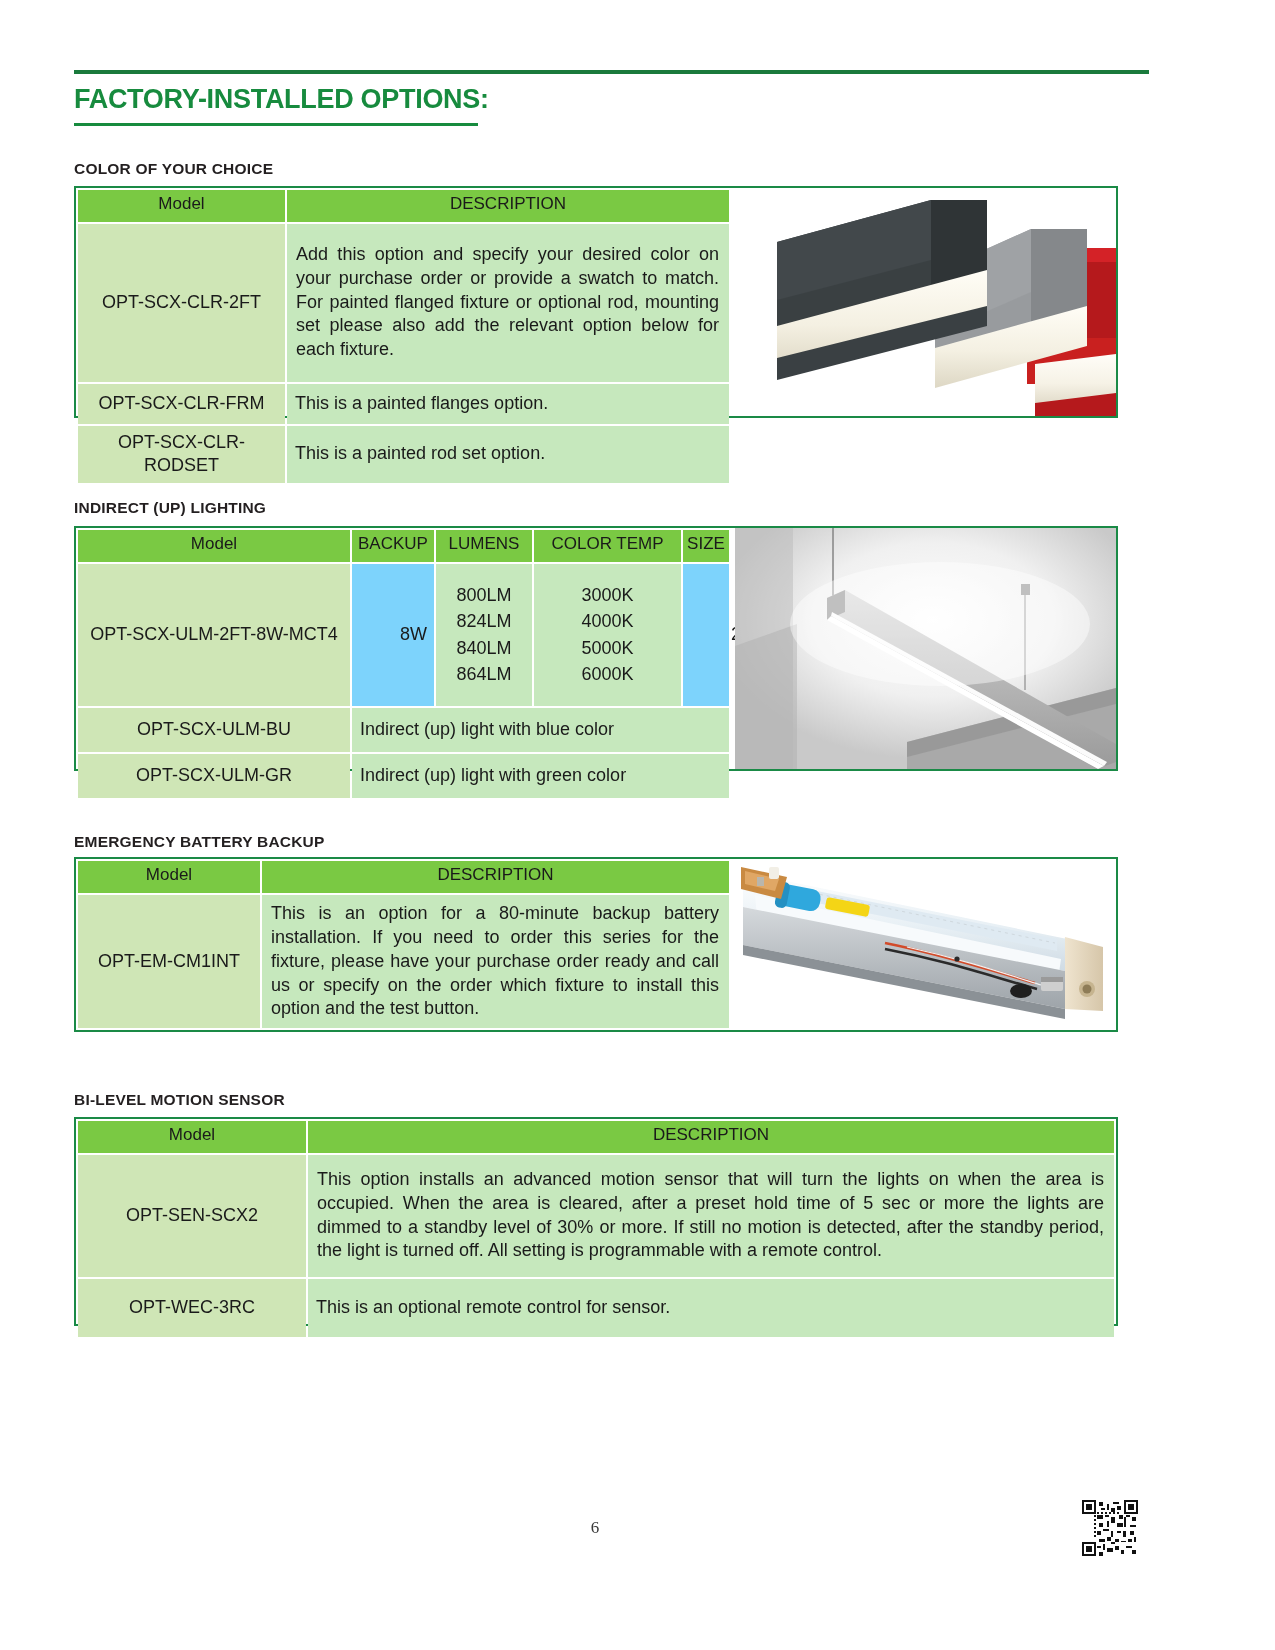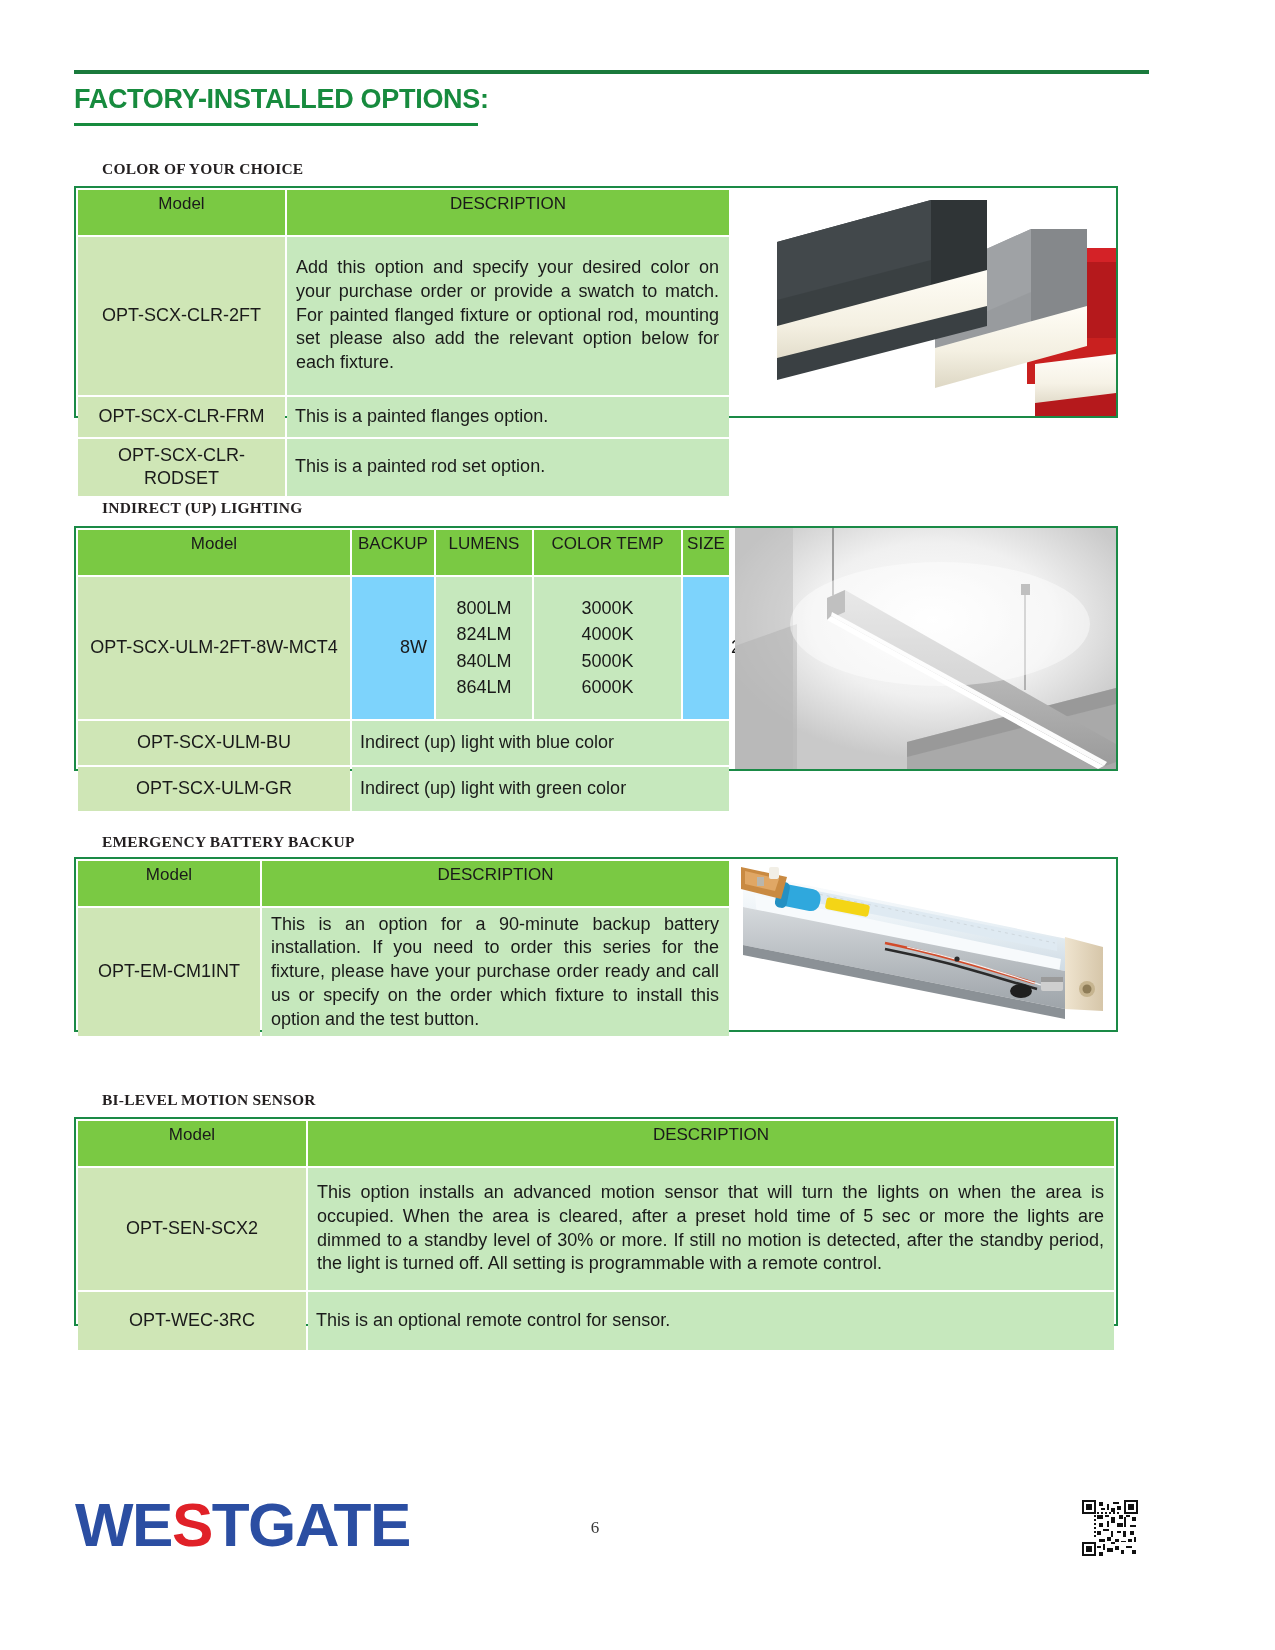--- a/index.html
+++ b/index.html
@@ -51,23 +51,22 @@
     background: #178b3e;
   }
 
   
   .section-head {
     position: absolute;
     font-size: 15.5px;
     font-weight: bold;
     letter-spacing: 0.2px;
     color: #231f20;
-    font-family: Liberation Serif, serif;
+    font-family: Liberation Sans, sans-serif;
     white-space: nowrap;
-    margin-left: 28px;
   }
 
   
   .tblock {
     position: absolute;
     border: 2.5px solid #1a8a46;
     background: #ffffff;
     box-sizing: border-box;
   }
   .tbl {
@@ -75,21 +74,21 @@
     border-spacing: 2px;
     width: 100%;
     table-layout: fixed;
     font-family: "Liberation Sans", sans-serif;
   }
   .tbl th {
     background: #7ac943;
     color: #1a1a1a;
     font-weight: normal;
     font-size: 17px;
-    padding: 4px 4px 21px 4px;
+    padding: 4px 4px 8px 4px;
     text-align: center;
     vertical-align: middle;
     line-height: 1.15;
   }
   .tbl td {
     background: #cfe6b6;
     font-size: 18px;
     padding: 5px 8px;
     vertical-align: middle;
     line-height: 1.32;
@@ -351,21 +350,21 @@
             <col style="width:182px">
             <col>
           </colgroup>
         <tbody>
             <tr>
           <th class="model">Model</th>
           <th>DESCRIPTION</th>
         </tr>
         <tr>
           <td class="model">OPT-EM-CM1INT</td>
-          <td class="desc">This is an option for a 90-minute backup battery installation. If you need to order this series for the fixture, please have your purchase order ready and call us or specify on the order which fixture to install this option and the test button.</td>
+          <td class="desc">This is an option for a 80-minute backup battery installation. If you need to order this series for the fixture, please have your purchase order ready and call us or specify on the order which fixture to install this option and the test button.</td>
         </tr>
       </tbody>
         </table>
     </div>
 
     <div class="photo" style="left:659px; top:0px; width:381px; height:171px;">
       <svg viewBox="0 0 381 171" width="381" height="171" preserveAspectRatio="none">
         <defs>
           <linearGradient id="houseG" x1="0" y1="0" x2="0" y2="1">
             <stop offset="0%" stop-color="#d5d9dc"></stop>
@@ -438,21 +437,20 @@
         <td class="desc">This option installs an advanced motion sensor that will turn the lights on when the area is occupied. When the area is cleared, after a preset hold time of 5 sec or more the lights are dimmed to a standby level of 30% or more. If still no motion is detected, after the standby period, the light is turned off. All setting is programmable with a remote control.</td>
       </tr>
       <tr>
         <td class="model" style="height:48px;">OPT-WEC-3RC</td>
         <td class="desc-left">This is an optional remote control for sensor.</td>
       </tr>
     </tbody>
       </table>
   </div>
 
-  <div class="logo"><span>WE</span><span class="s">S</span><span>TGATE</span></div>
 
   <div class="page-num">6</div>
 
 
   <div class="qr">
     <svg viewBox="0 0 29 29" width="56" height="56" shape-rendering="crispEdges">
       <rect width="29" height="29" fill="#ffffff"></rect>
       <g fill="#111111">
 
         <rect x="0" y="0" width="7" height="1"></rect>

